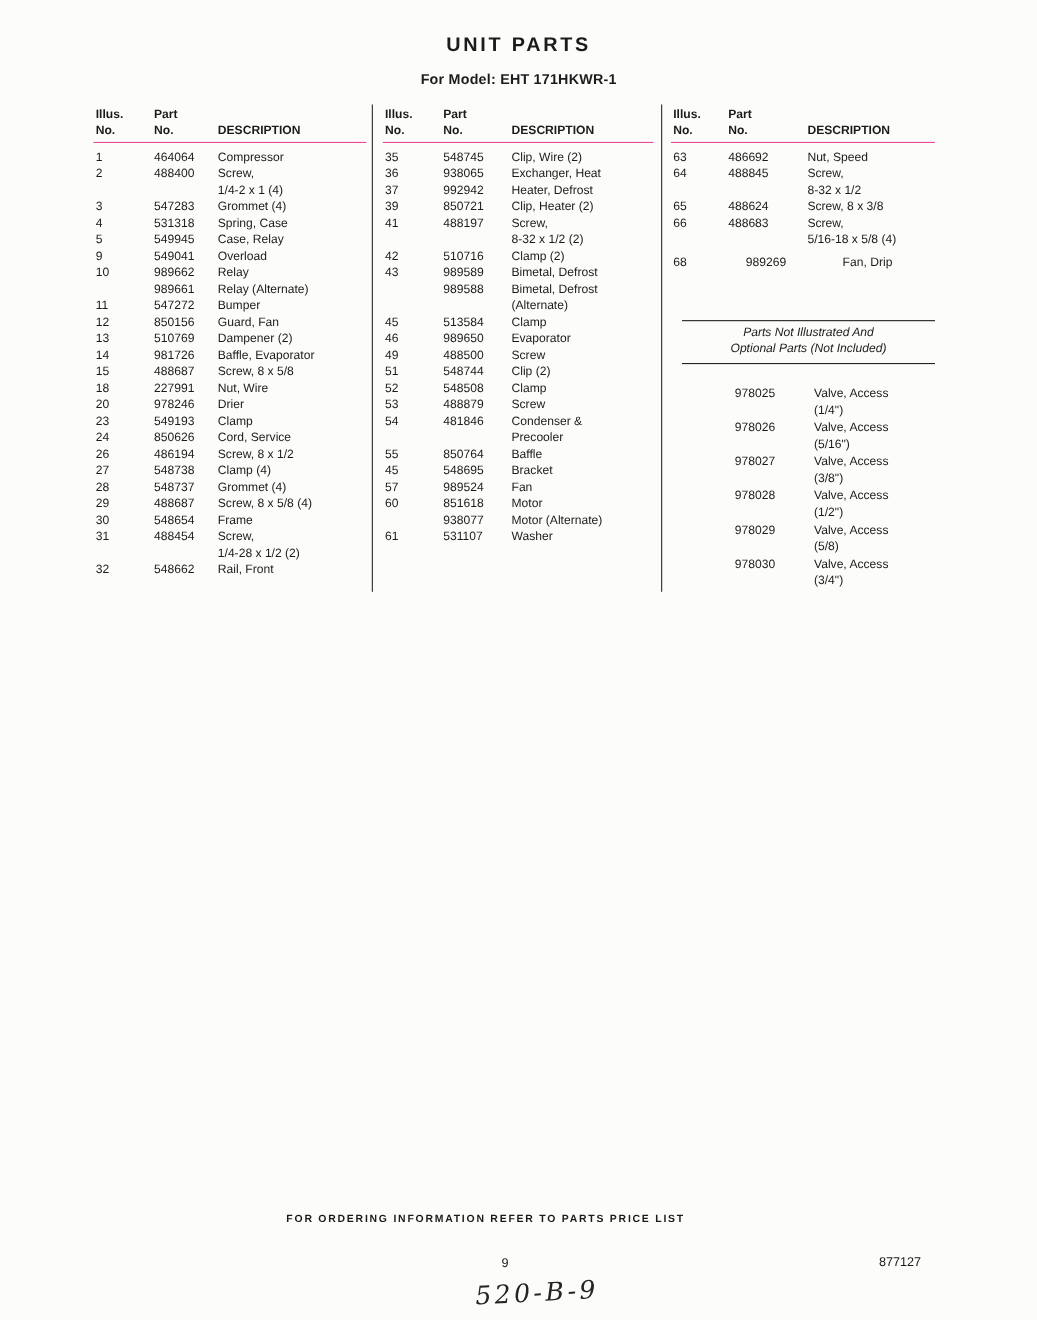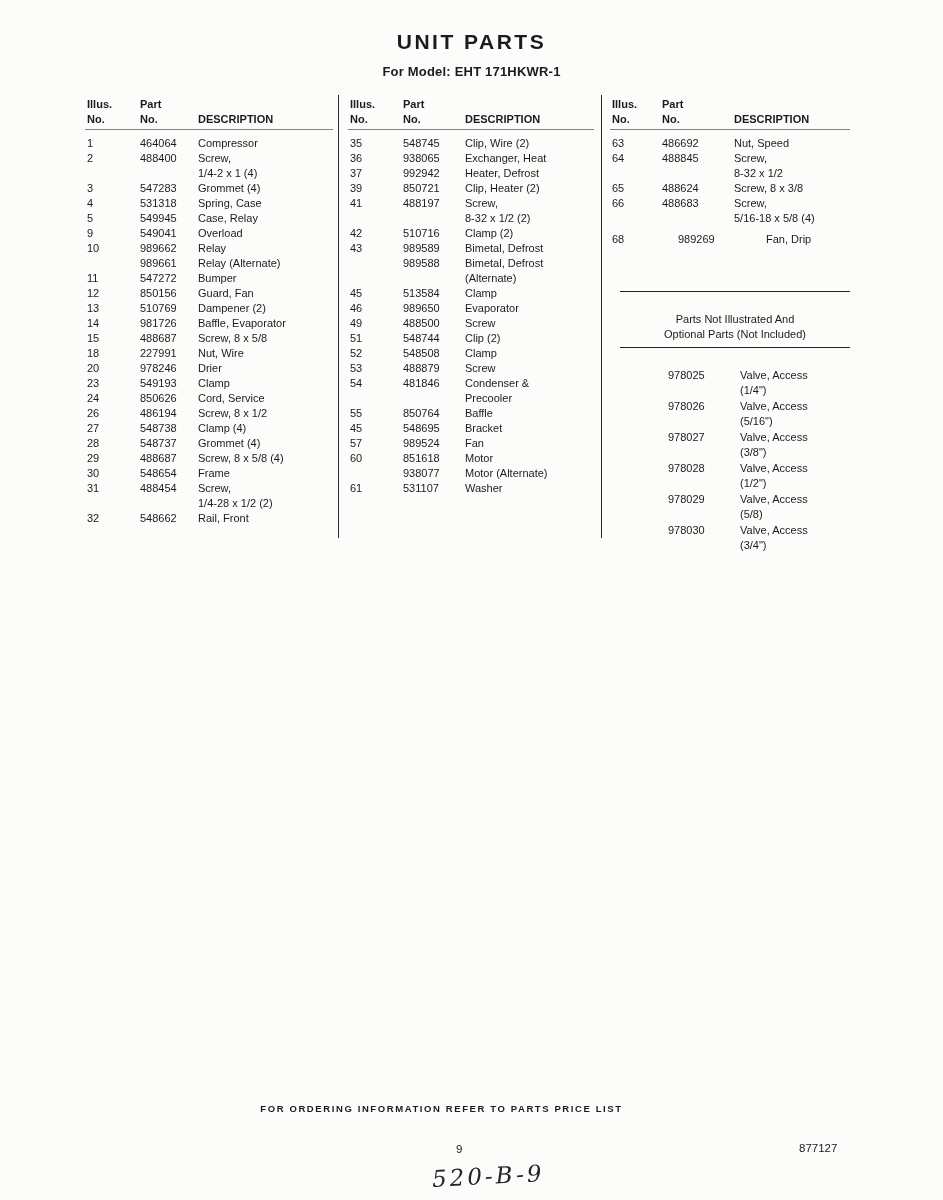--- a/index.html
+++ b/index.html
@@ -6,21 +6,21 @@
   html,body { width:943px; height:1200px; }
   body {
     position:relative;
     background:#fcfcfa;
     font-family:"Liberation Sans", sans-serif;
     color:#1b1b1b;
     overflow:hidden;
   }
   .page-title {
     position:absolute; top:30px; left:0; right:0;
-    text-align:center; font-size:21px; font-weight:bold; letter-spacing:2.5px;
+    text-align:center; font-size:18px; font-weight:bold; letter-spacing:2.5px;
   }
   .page-subtitle {
     position:absolute; top:64px; left:0; right:0;
     text-align:center; font-size:13px; font-weight:bold; letter-spacing:0.2px;
   }
   .col { position:absolute; top:97px; font-size:11px; line-height:15px; }
   #col1 { left:85px;  width:248px; }
   #col2 { left:348px; width:246px; }
   #col3 { left:610px; width:240px; }
   .vline { position:absolute; top:95px; width:1px; height:443px; background:#2b2b2b; }
@@ -38,22 +38,22 @@
 
   #col1 .illus { width:55px; } #col1 .part { width:58px; }
   #col2 .illus { width:55px; } #col2 .part { width:62px; }
   #col3 .illus { width:52px; } #col3 .part { width:72px; }
 
   .gap-top { margin-top:6px;gap:16px; }
 
   .ni-box {
     margin-top:44px; margin-left:10px;
     border-top:1.5px solid #222; border-bottom:1.5px solid #222;
-    padding:20px 0 5px;
-    text-align:center; white-space:pre-line; line-height:15px;
+    padding:3px 0 5px;
+    text-align:center; font-style:italic; white-space:pre-line; line-height:15px;
   }
   .ni-rows { margin-top:20px; }
   .ni-row { display:flex; padding-left:58px; margin-bottom:1px; }
   .ni-row .part { width:66px; flex:none; }
   .ni-row .desc { flex:1; white-space:pre-line; }
 
   .footer-note {
     position:absolute; top:1103px; left:0; right:60px;
     text-align:center; font-size:9.5px; font-weight:bold; letter-spacing:1.6px;
   }

